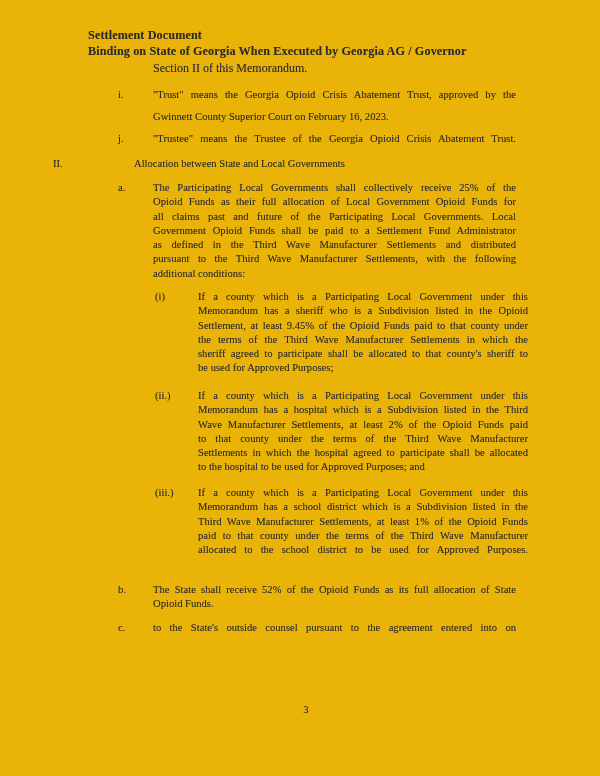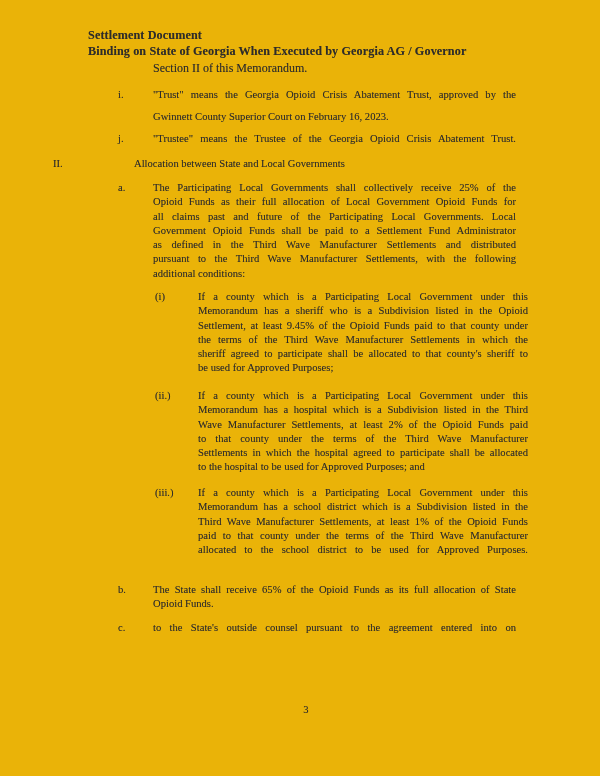--- a/index.html
+++ b/index.html
@@ -150,21 +150,21 @@
         <div class="tline">Memorandum has a school district which is a Subdivision listed in the</div>
         <div class="tline">Third Wave Manufacturer Settlements, at least 1% of the Opioid Funds</div>
         <div class="tline">paid to that county under the terms of the Third Wave Manufacturer</div>
         <div class="tline">allocated to the school district to be used for Approved Purposes.</div>
       </div>
   </div>
 
   <div class="item" style="top:583px">
     <span class="marker m1 lh-body">b.</span>
     <div class="body-col b1 lh-body">
-        <div class="tline">The State shall receive 65% of the Opioid Funds as its full allocation of State</div>
+        <div class="tline">The State shall receive 52% of the Opioid Funds as its full allocation of State</div>
         <div class="tline tline-last">Opioid Funds.</div>
       </div>
   </div>
 
   <div class="item" style="top:621px">
     <span class="marker m1 lh-body">c.</span>
     <div class="body-col b1 lh-body">
         <div class="tline">to the State's outside counsel pursuant to the agreement entered into on</div>
       </div>
   </div>

